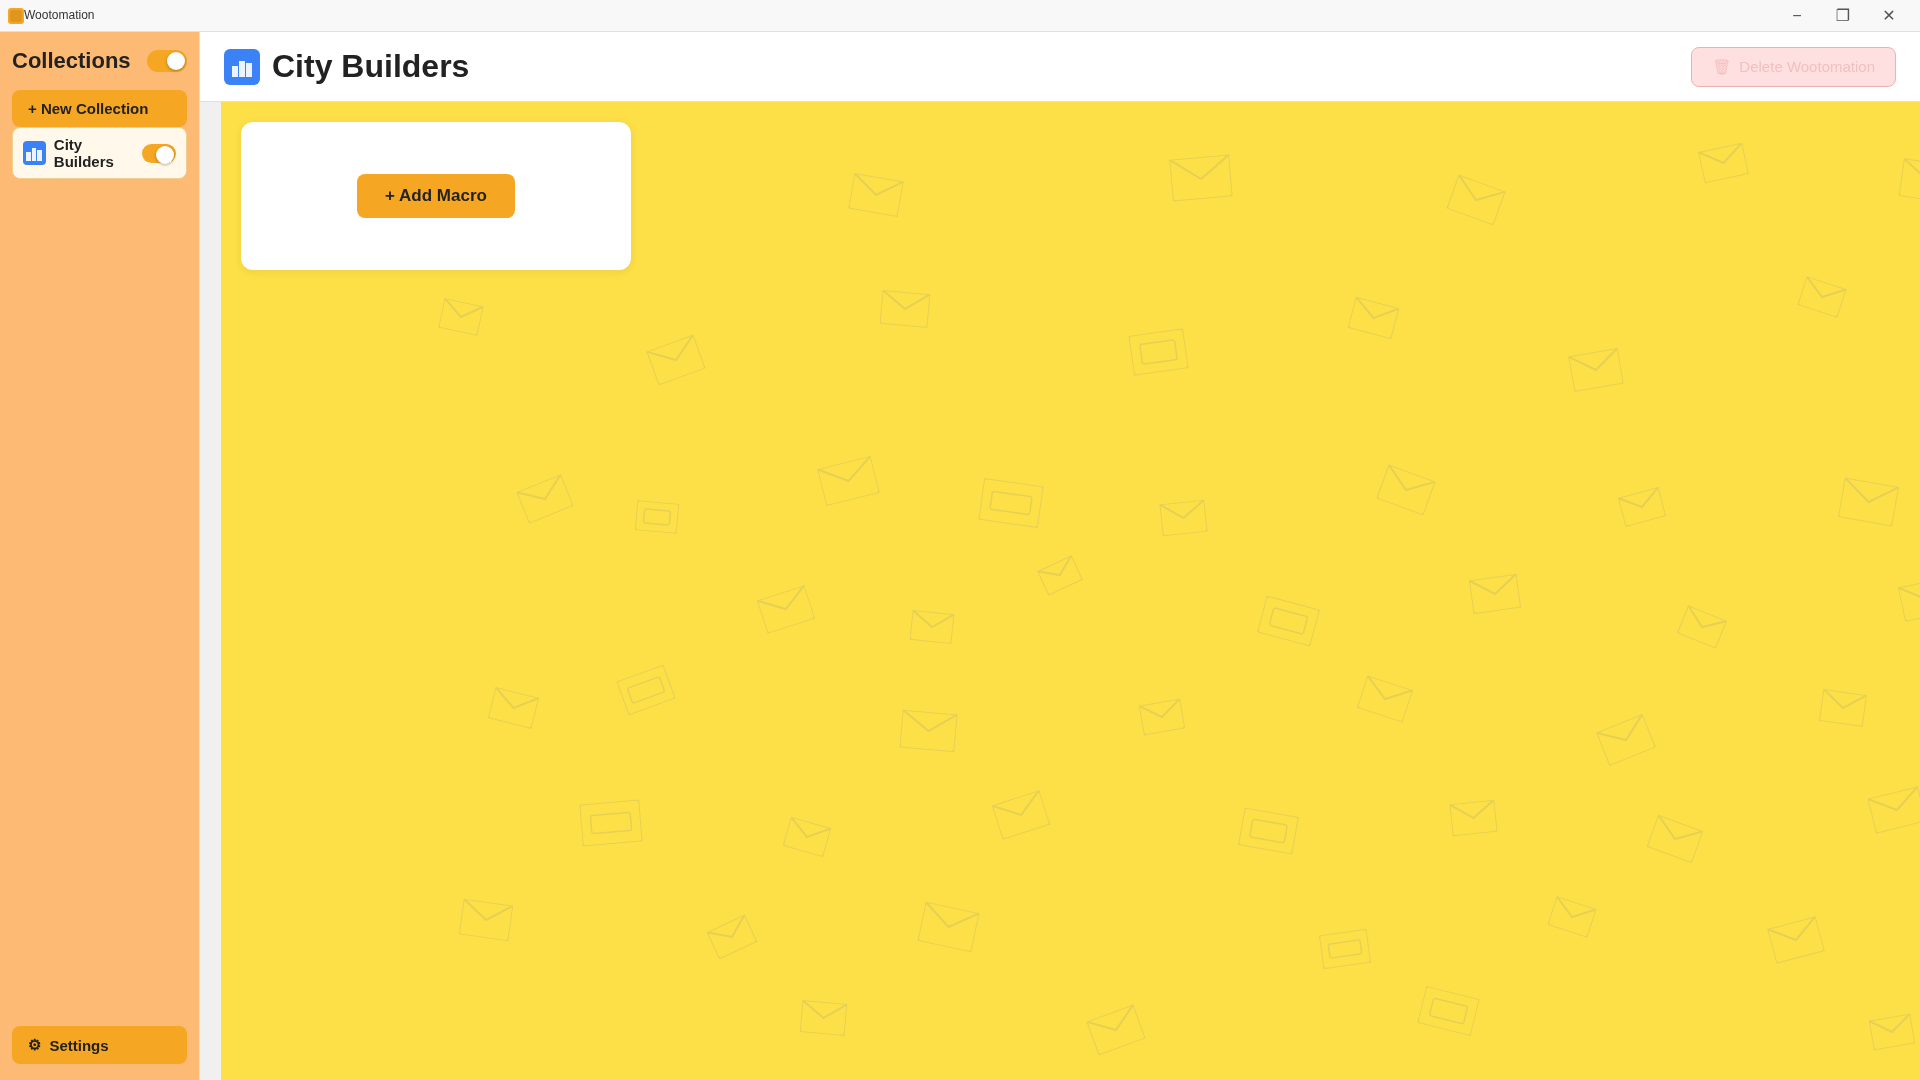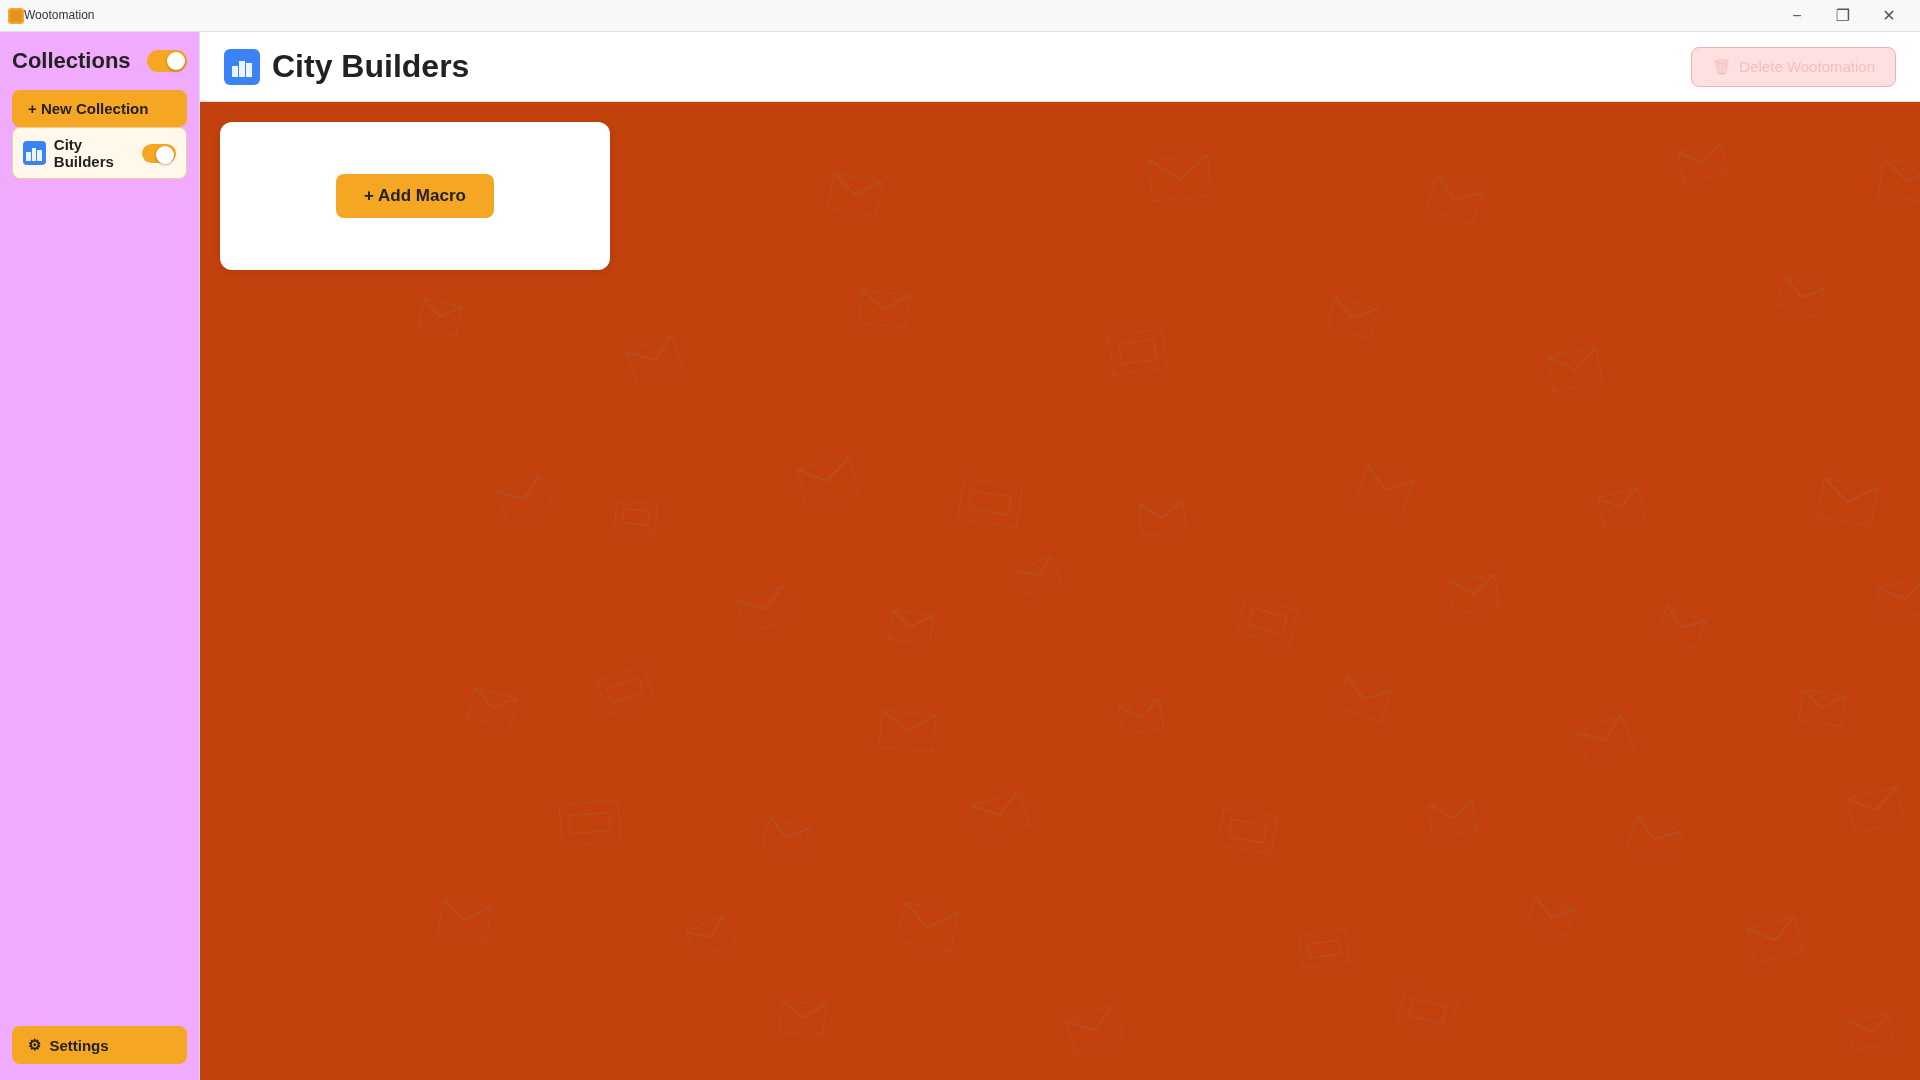--- a/index.html
+++ b/index.html
@@ -47,21 +47,21 @@
     
     .app-body {
       display: flex;
       flex: 1;
       overflow: hidden;
     }
 
     
     .sidebar {
       width: 200px;
-      background: #f0abfc;
+      background: #fdba74;
       border-right: 1px solid #e0e0e0;
       display: flex;
       flex-direction: column;
       padding: 16px 12px;
     }
     .sidebar-header {
       display: flex;
       align-items: center;
       justify-content: space-between;
       margin-bottom: 16px;
@@ -202,21 +202,22 @@
       display: flex;
       align-items: center;
       gap: 8px;
     }
 
     
     .content-area {
       flex: 1;
       position: relative;
       overflow: hidden;
-      background: #c2410c;
+      background: #fde047;
+      margin-left: 21px;
     }
 
     
     .bg-pattern {
       position: absolute;
       inset: 0;
       overflow: hidden;
     }
 
     

